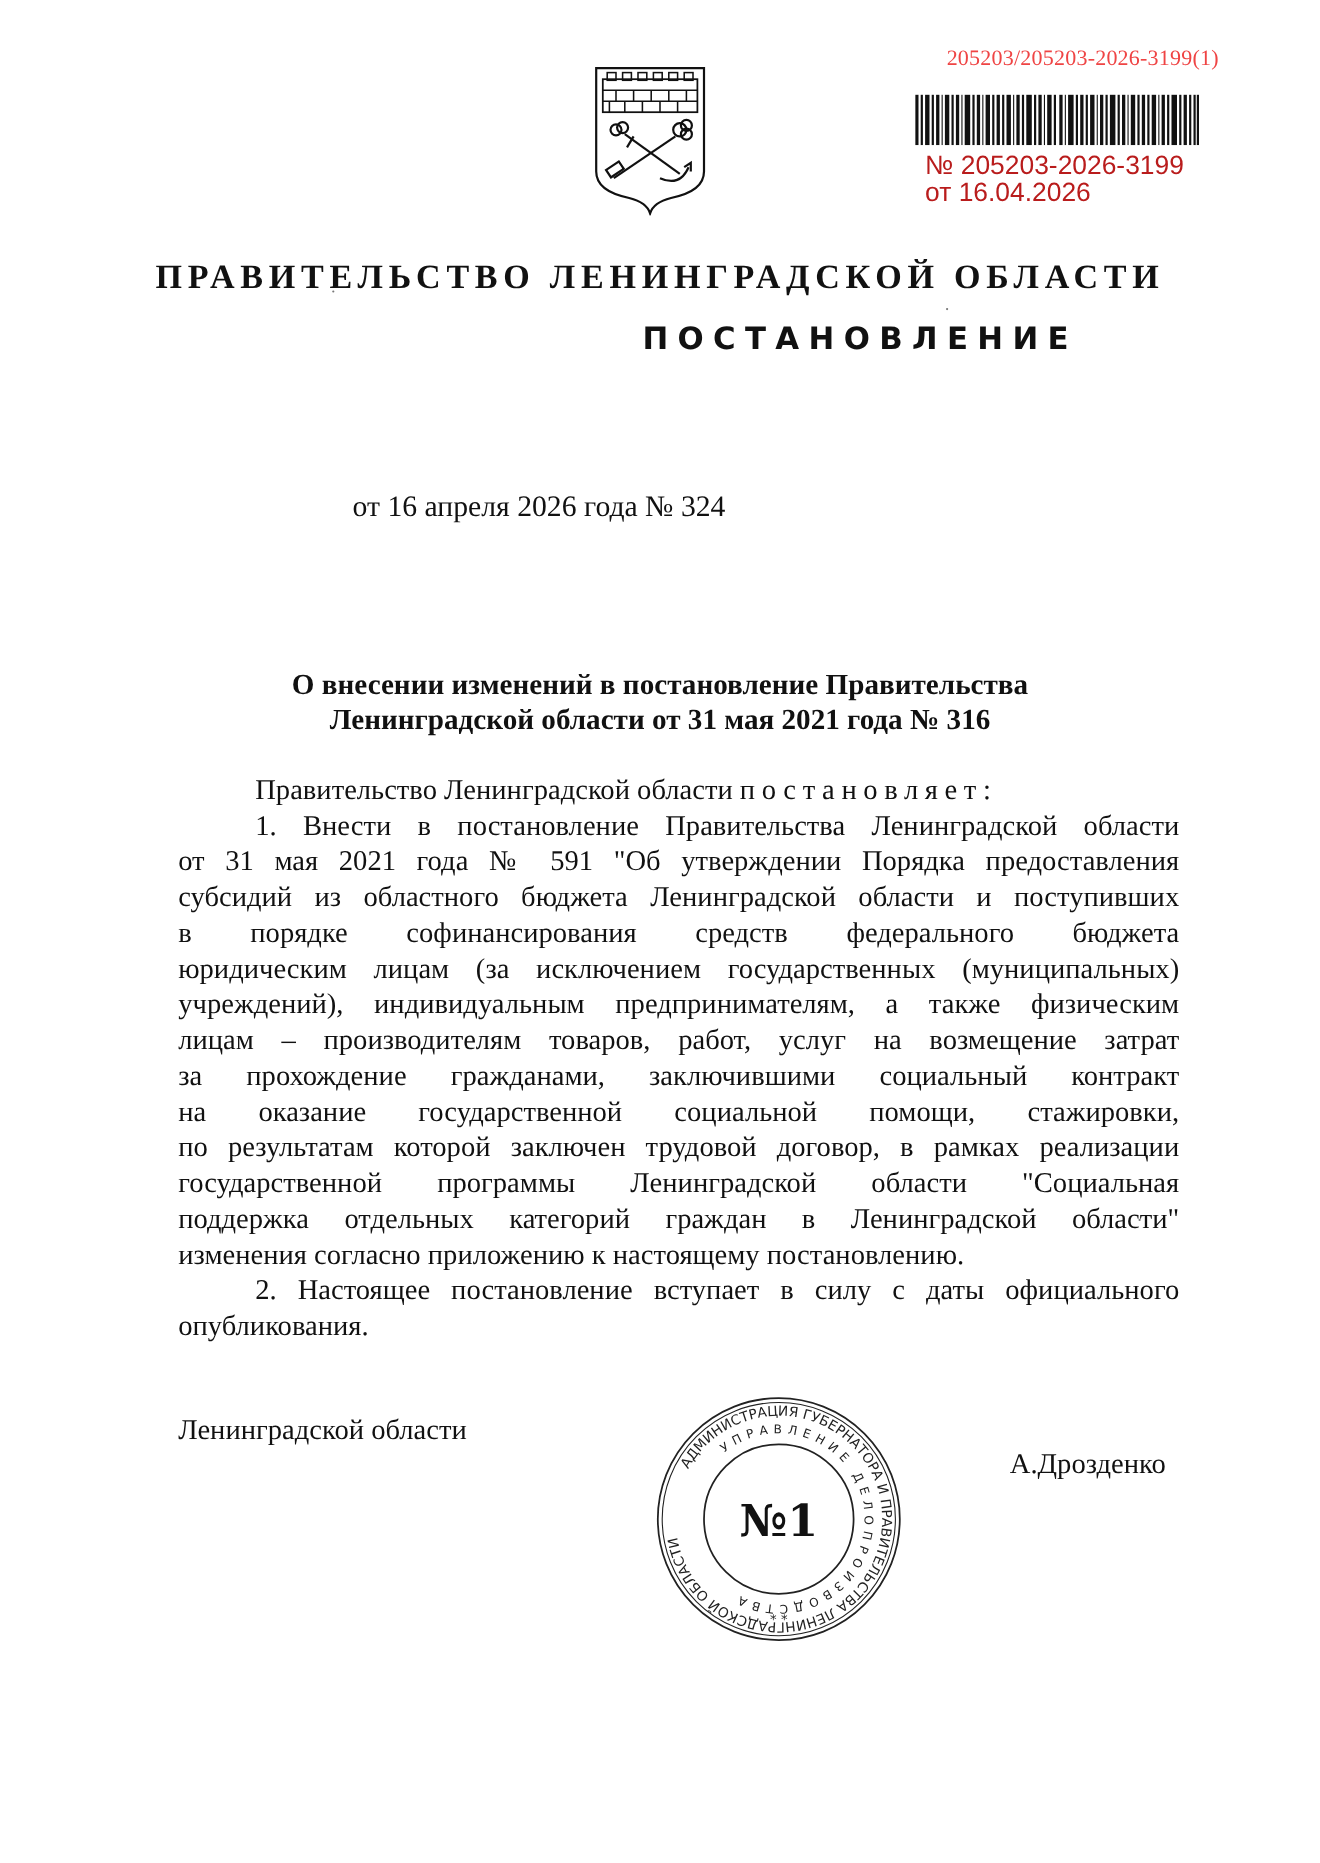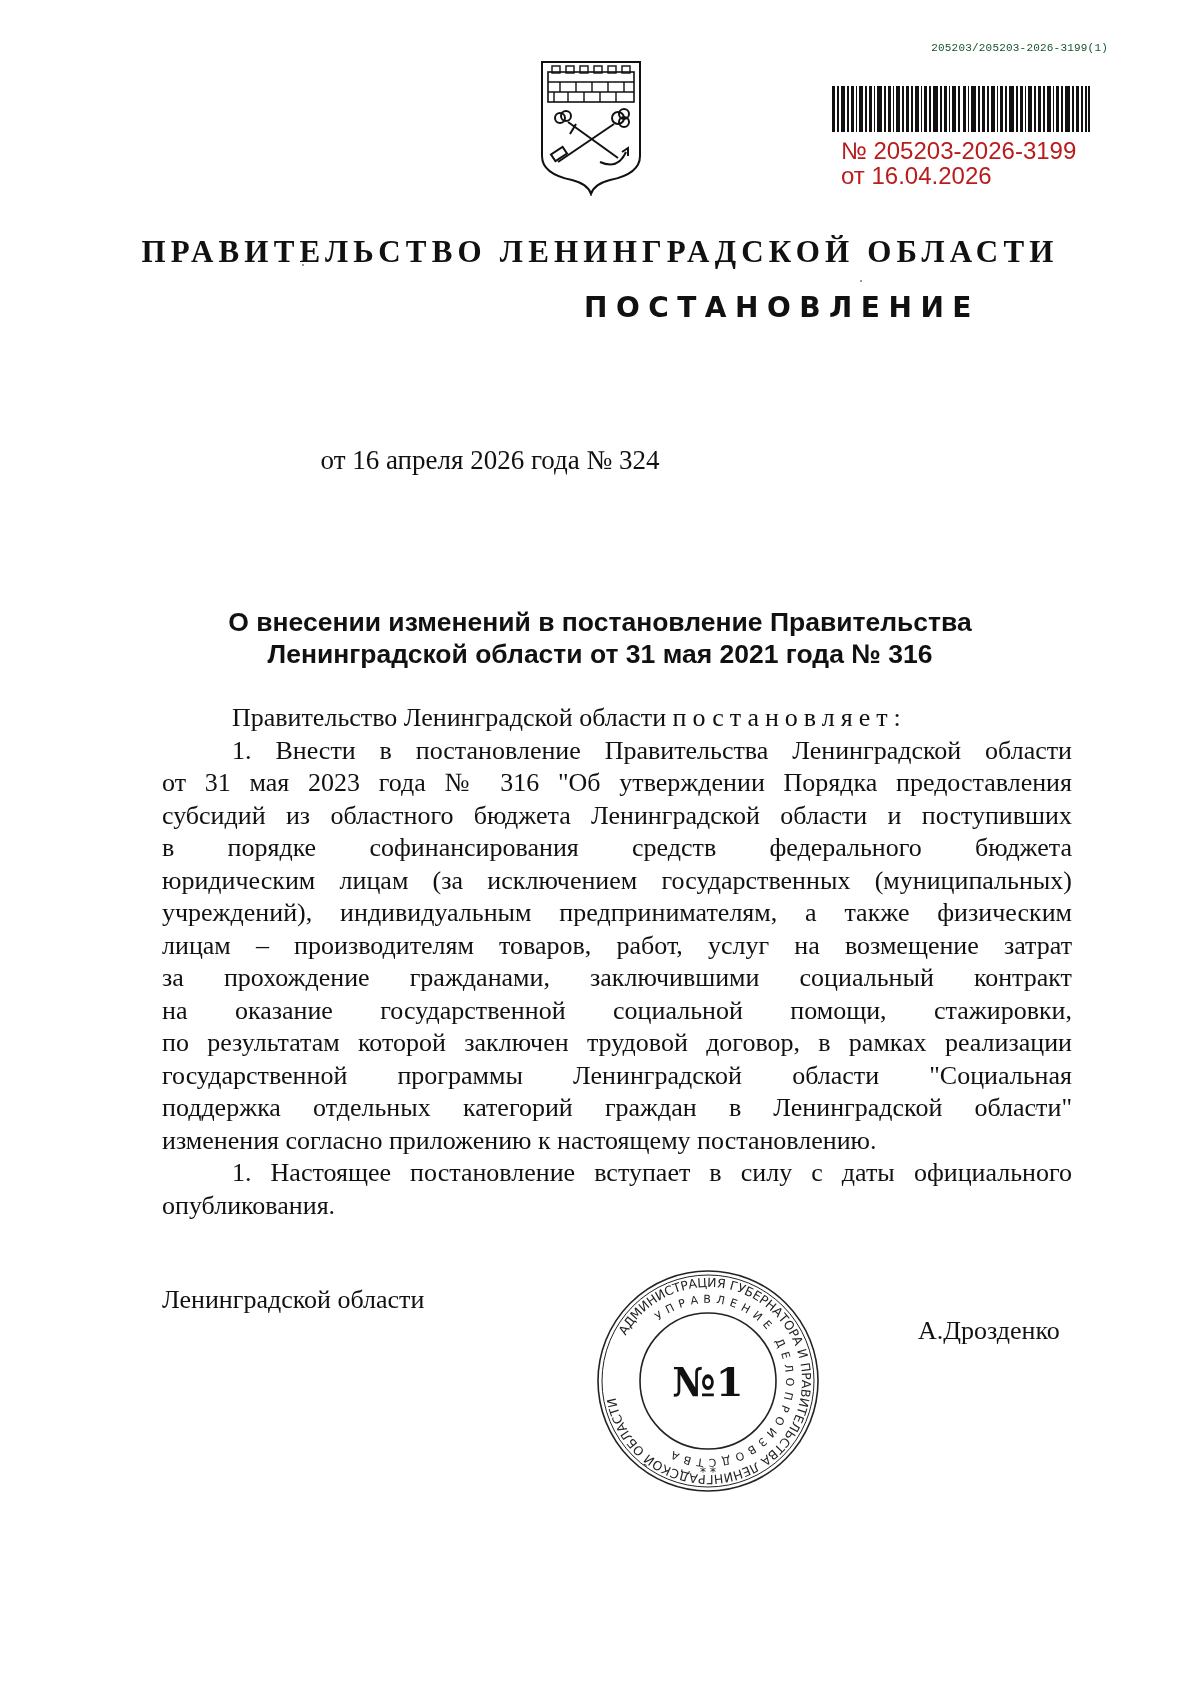--- a/index.html
+++ b/index.html
@@ -1,29 +1,29 @@
 <!DOCTYPE html>
 <html><head>
 <meta charset="utf-8">
 <style>
   html, body { margin: 0; padding: 0; background: #ffffff; }
   body { width: 1200px; height: 1694px; position: relative; overflow: hidden; color: #111111; }
   .abs { position: absolute; }
 
-  .reg-code { top: 42px; right: 92px; font-family: Liberation Mono, monospace; font-size: 11px; color: #14532d; letter-spacing: 0.2px; }
+  .reg-code { top: 42px; right: 92px; font-family: Liberation Serif, serif; font-size: 20px; color: #ef4444; letter-spacing: 0.2px; }
   .coat { left: 538px; top: 58px; width: 106px; height: 138px; }
   .barcode { left: 832px; top: 86px; width: 258px; height: 46px; }
   .doc-num { left: 841px; top: 138px; font-family: "Liberation Sans", sans-serif; font-size: 24px; line-height: 25px; color: #b91c1c; }
 
   .gov-title { left: 0; width: 1200px; top: 234px; text-align: center; font-family: "Liberation Serif", serif; font-weight: bold; font-size: 31px; letter-spacing: 5.2px; }
   .decree { left: 0; width: 980px; top: 291px; text-align: right; font-family: "DejaVu Sans", sans-serif; font-weight: bold; font-size: 28px; letter-spacing: 8.5px; }
 
   .date-line { left: 0; width: 980px; top: 445px; text-align: center; font-family: "Liberation Serif", serif; font-size: 27px; }
 
-  .subject { left: 0; width: 1200px; top: 606px; text-align: center; font-family: Liberation Sans, sans-serif; font-weight: bold; font-size: 26.5px; line-height: 32px; }
+  .subject { left: 0; width: 1200px; top: 606px; text-align: center; font-family: Liberation Serif, serif; font-weight: bold; font-size: 26.5px; line-height: 32px; }
   .subject span { display: block; }
 
   .body { left: 162px; width: 910px; top: 702px; font-family: "Liberation Serif", serif; font-size: 26px; line-height: 32.5px; }
   .line { display: block; white-space: nowrap; text-align: justify; text-align-last: justify; height: 32.5px; overflow: visible; }
   .line.last { text-align-last: left; }
   .line.indent { padding-left: 70px; }
   .spaced { letter-spacing: 6px; }
 
   .sig-left { left: 162px; top: 1284px; font-family: "Liberation Serif", serif; font-size: 26px; line-height: 32px; }
   .sig-left span { display: block; }
@@ -151,33 +151,33 @@
 <div class="abs date-line">от 16 апреля 2026 года № 324</div>
 
 <div class="abs subject">
   <span>О внесении изменений в постановление Правительства</span>
   <span>Ленинградской области от 31 мая 2021 года № 316</span>
 </div>
 
 <div class="abs body">
   <div class="line last indent"><span>Правительство Ленинградской области </span><span class="spaced">постановляет:</span></div>
   <div class="line indent">1. Внести в постановление Правительства Ленинградской области</div>
-  <div class="line">от 31 мая 2023 года № 316 "Об утверждении Порядка предоставления</div>
+  <div class="line">от 31 мая 2021 года № 591 "Об утверждении Порядка предоставления</div>
   <div class="line">субсидий из областного бюджета Ленинградской области и поступивших</div>
   <div class="line">в порядке софинансирования средств федерального бюджета</div>
   <div class="line">юридическим лицам (за исключением государственных (муниципальных)</div>
   <div class="line">учреждений), индивидуальным предпринимателям, а также физическим</div>
   <div class="line">лицам – производителям товаров, работ, услуг на возмещение затрат</div>
   <div class="line">за прохождение гражданами, заключившими социальный контракт</div>
   <div class="line">на оказание государственной социальной помощи, стажировки,</div>
   <div class="line">по результатам которой заключен трудовой договор, в рамках реализации</div>
   <div class="line">государственной программы Ленинградской области "Социальная</div>
   <div class="line">поддержка отдельных категорий граждан в Ленинградской области"</div>
   <div class="line last">изменения согласно приложению к настоящему постановлению.</div>
-  <div class="line indent">1. Настоящее постановление вступает в силу с даты официального</div>
+  <div class="line indent">2. Настоящее постановление вступает в силу с даты официального</div>
   <div class="line last">опубликования.</div>
 </div>
 
 <div class="abs sig-left">
   <span>Ленинградской области</span>
 </div>
 <div class="abs sig-right">А.Дрозденко</div>
 
 <svg class="abs stamp" viewBox="0 0 226 226">
   <defs>

